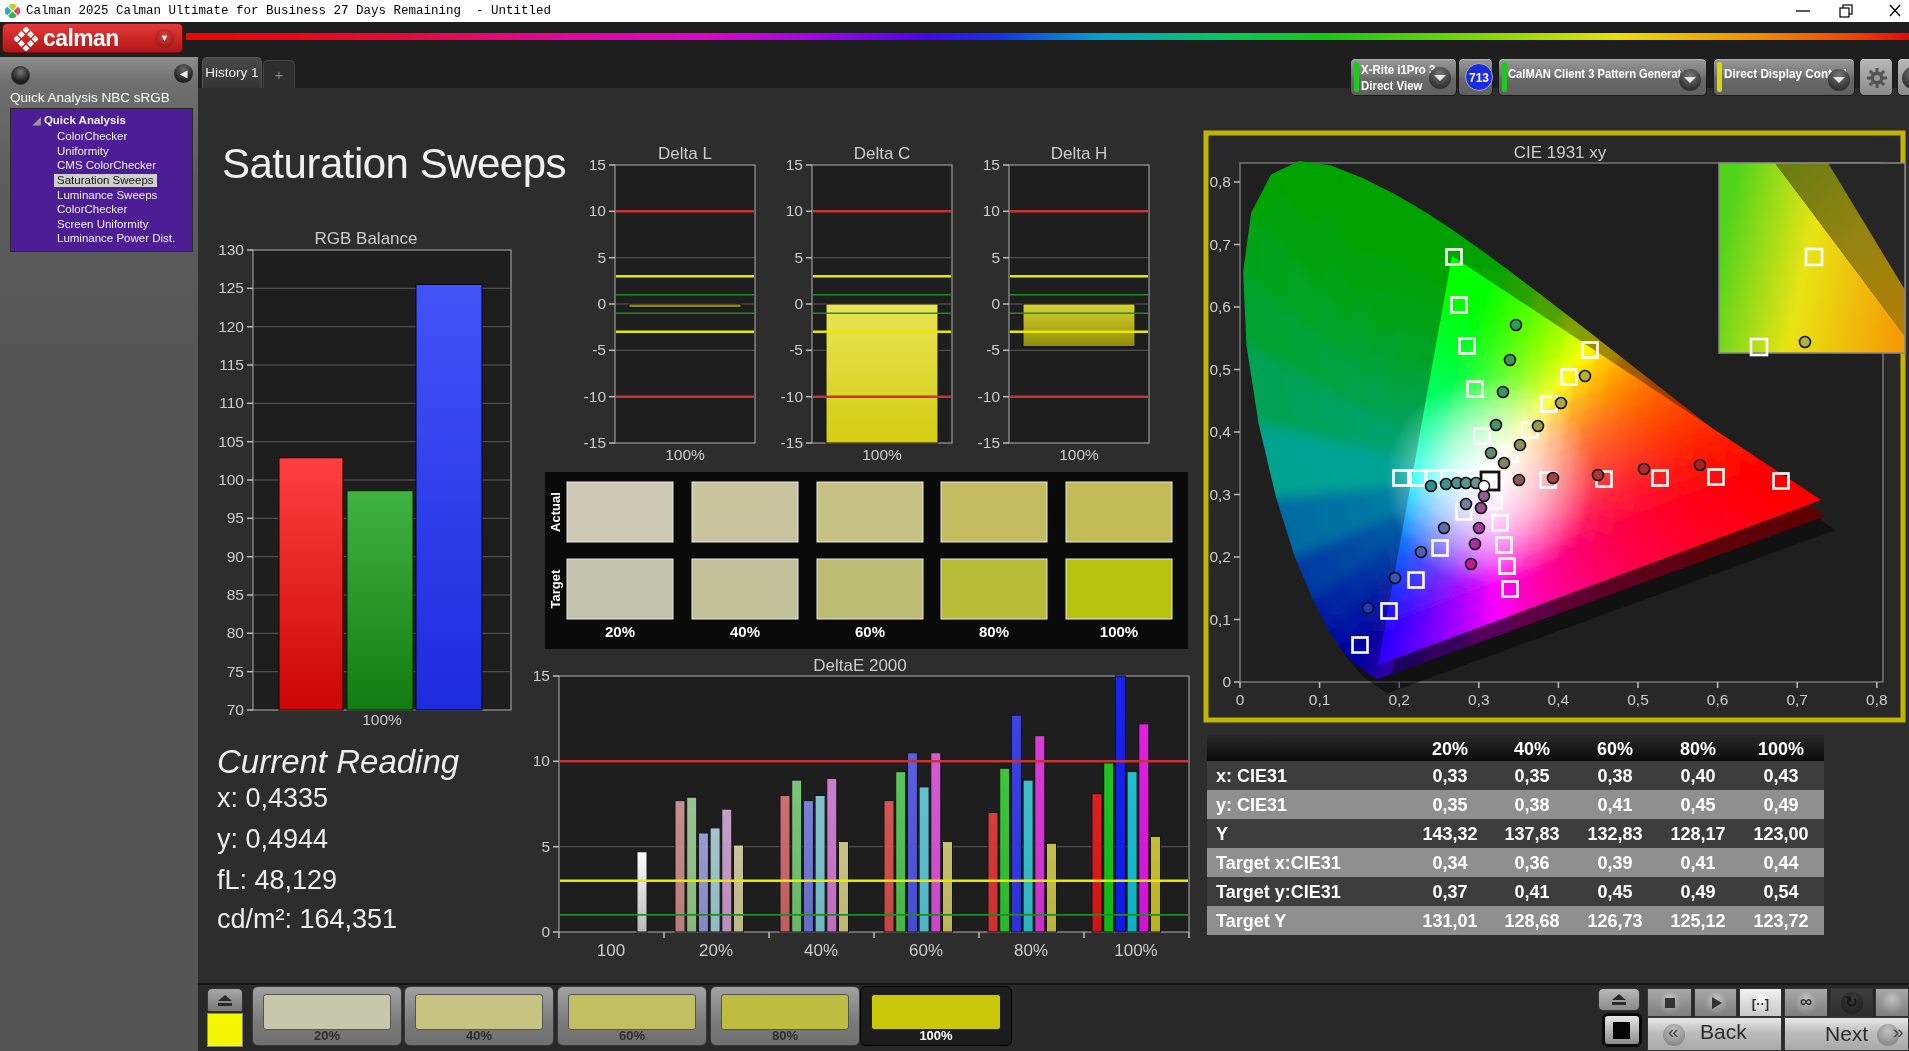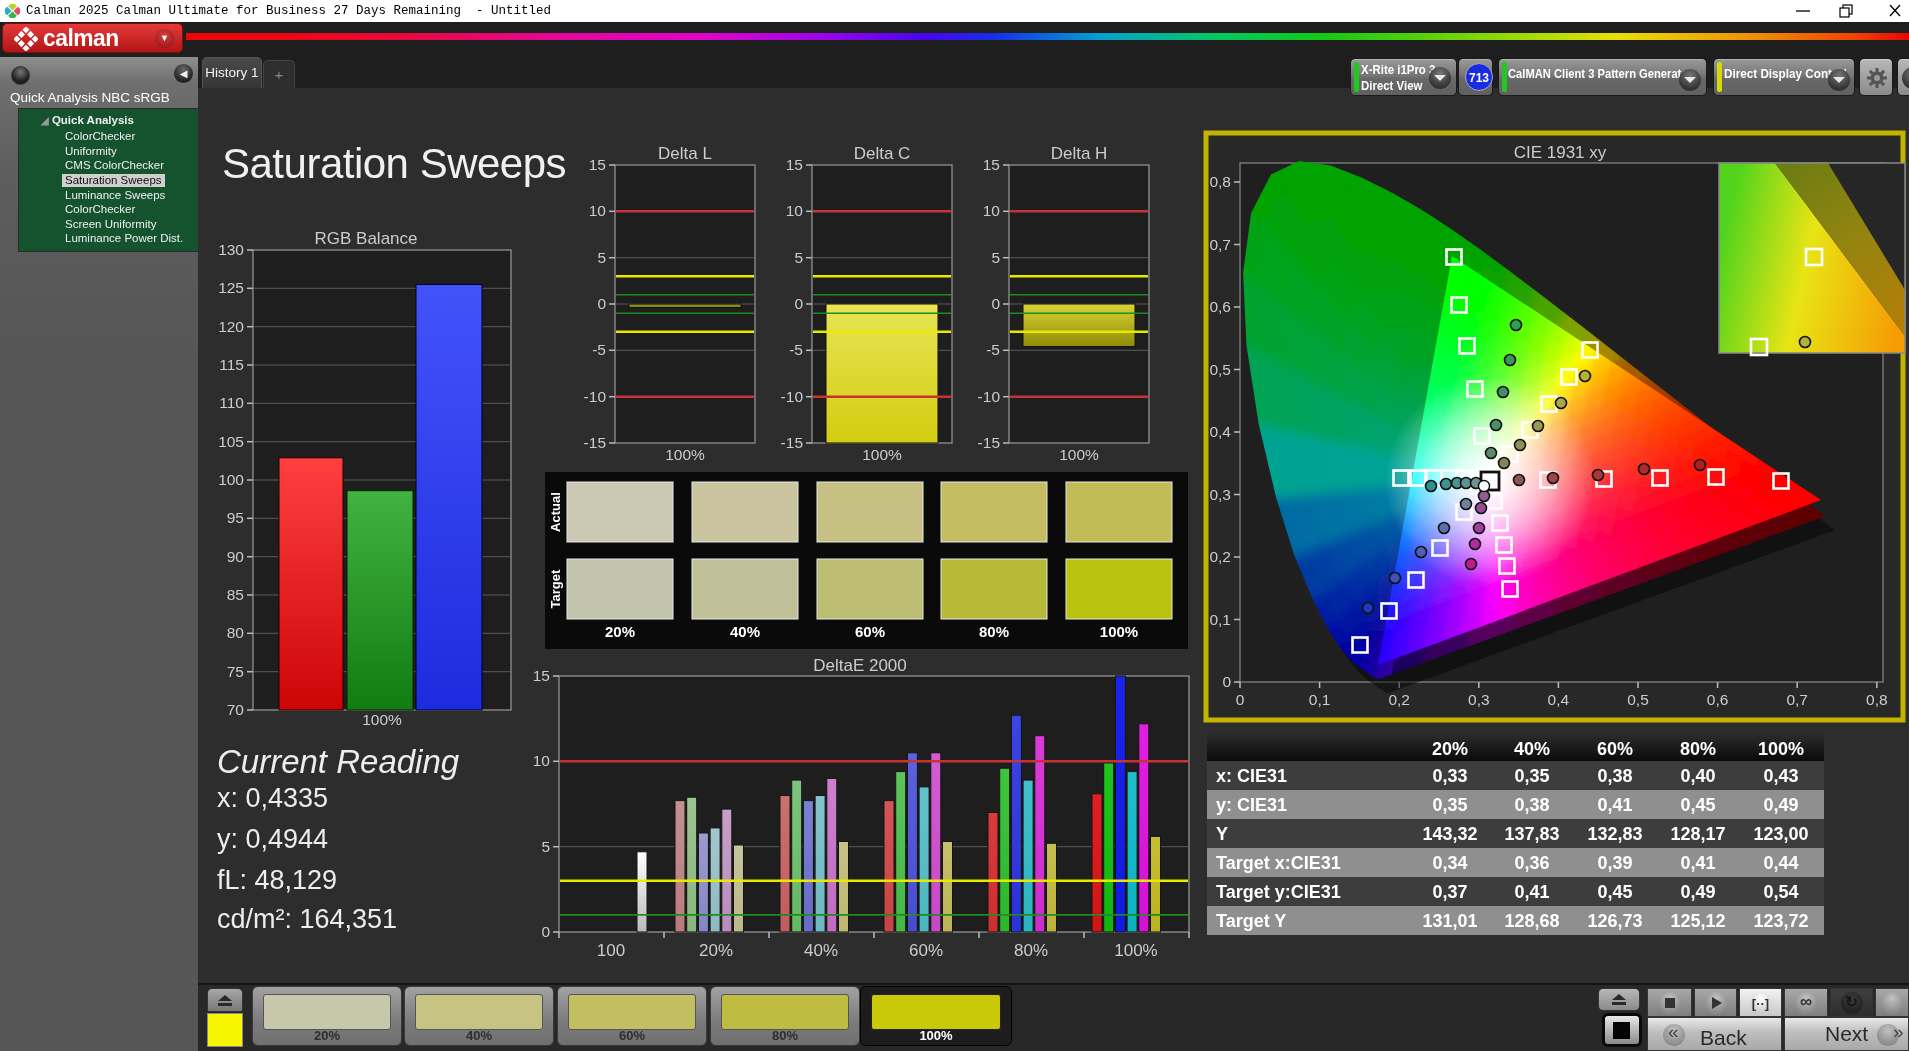--- a/index.html
+++ b/index.html
@@ -15,22 +15,22 @@
 .logotext { left:40px; top:0px; font-size:24px; font-weight:bold; color:#fff; letter-spacing:-0.5px; transform:scaleX(.95); transform-origin:0 0; }
 .logodrop { left:155px; top:29px; width:19px; height:19px; border-radius:50%;
   background:radial-gradient(circle at 50% 35%, #d84040, #8f0e0e); color:#fff; font-size:9px; text-align:center; line-height:19px; }
 .sidebar { left:0; top:57px; width:198px; height:994px;
   background:linear-gradient(#8f8f8f 0px,#6f6f6f 25px,#5d5d5d 120px,#565656 300px,#565656 100%); }
 .sbknob { left:11px; top:66px; width:19px; height:19px; border-radius:50%;
   background:radial-gradient(circle at 50% 30%, #777, #1d1d1d 65%); border:1px solid #333; }
 .sbcollapse { left:174px; top:64px; width:19px; height:19px; border-radius:50%;
   background:radial-gradient(circle at 50% 30%, #666, #222 70%); color:#eee; font-size:10px; text-align:center; line-height:19px; }
 .sblabel { left:10px; top:90px; font-size:13.5px; color:#fff; }
-.tree { left:10px; top:108px; width:183px; height:144px; background:#14532d; border:1px solid #2a2a2a;
-  font-size:11.5px; color:#f0f0f0;margin-left:8px; }
+.tree { left:10px; top:108px; width:183px; height:144px; background:#4c1d95; border:1px solid #2a2a2a;
+  font-size:11.5px; color:#f0f0f0; }
 .ti { position:absolute; left:46px; white-space:nowrap; }
 .sel { background:#cfcfcf; color:#111; padding:0 3px 1px 3px; margin-left:-3px; }
 .content { left:198px; top:88px; width:1711px; height:895px; background:#2d2d2d; }
 .tab { left:202px; top:57px; width:60px; height:31px; background:linear-gradient(#4a4a4a,#353535);
   border:1px solid #555; border-bottom:none; border-radius:5px 5px 0 0; color:#f2f2f2; font-size:13.5px;
   text-align:center; line-height:30px; white-space:nowrap; }
 .tabplus { left:263px; top:60px; width:32px; height:28px; background:#2e2e2e; border:1px solid #444;
   border-bottom:none; border-radius:5px 5px 0 0; color:#888; font-size:15px; text-align:center; line-height:27px; }
 .h1 { left:222px; top:140px; font-size:42px; color:#f0f0f0; letter-spacing:-0.5px; }
 .cr { left:217px; top:743px; font-size:33px; color:#ededed;font-style:italic; }
@@ -201,21 +201,21 @@
 <div class="minibtn abs" style="left:1830px;width:43px;top:988px;background:linear-gradient(#3f3f3f,#2d2d2d);">
     <div class="circ" style="background:radial-gradient(circle at 50% 30%, #3a3a3a, #222 75%)"></div>
     <div style="position:absolute;left:50%;top:50%;transform:translate(-50%,-54%);font-size:15px;font-weight:bold;color:#151515">↻</div>
   </div>
 <div class="minibtn abs" style="left:1875px;width:34px;top:988px;">
     <div class="circ"></div>
   </div>
 <div class="navbtn abs" style="left:1647px;top:1017px;width:135px;">
     <div class="circ" style="left:26px;top:17px"></div>
     <div style="position:absolute;left:20px;top:3px;font-size:19px;color:#444">«</div>
-    <div style="position:absolute;left:52px;top:8px">Back</div>
+    <div style="position:absolute;left:52px;top:2px">Back</div>
   </div>
 <div class="navbtn abs" style="left:1784px;top:1017px;width:125px;">
     <div class="circ" style="left:103px;top:17px"></div>
     <div style="position:absolute;left:108px;top:3px;font-size:19px;color:#444">»</div>
     <div style="position:absolute;left:40px;top:4px">Next</div>
   </div>
 <svg class="abs" style="left:0;top:0" width="1909" height="1051" viewBox="0 0 1909 1051">
 <defs>
 
 <style>

